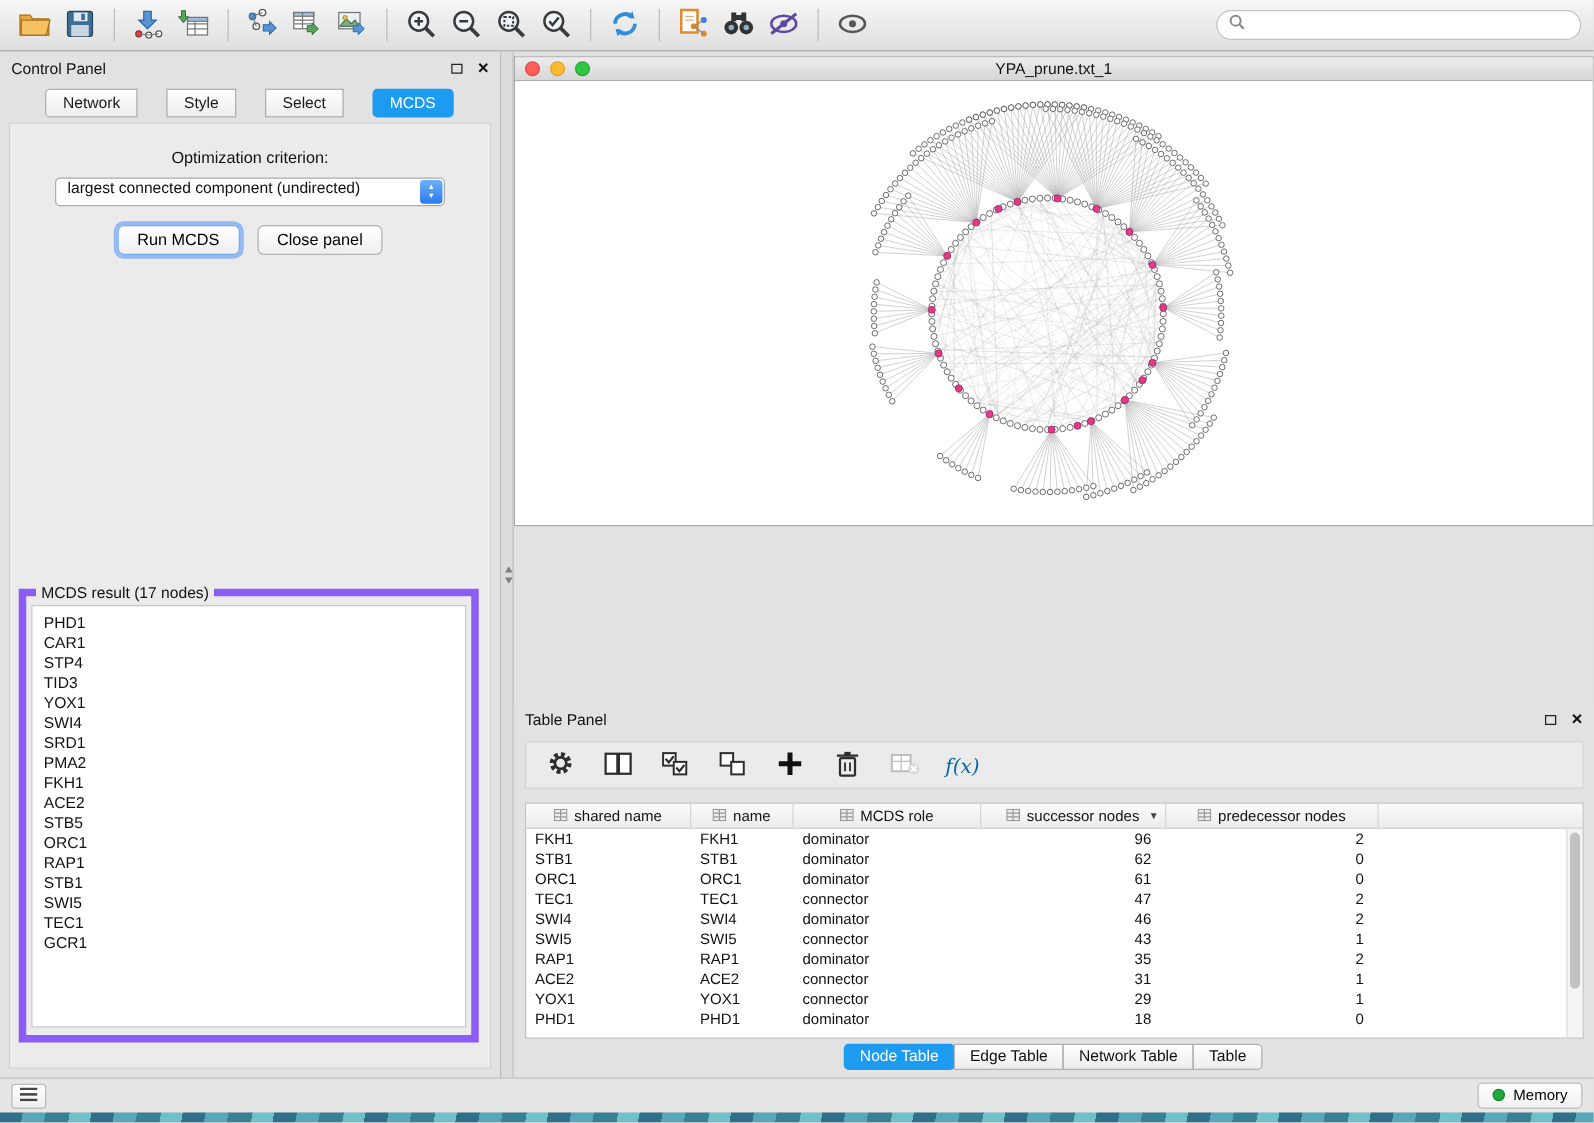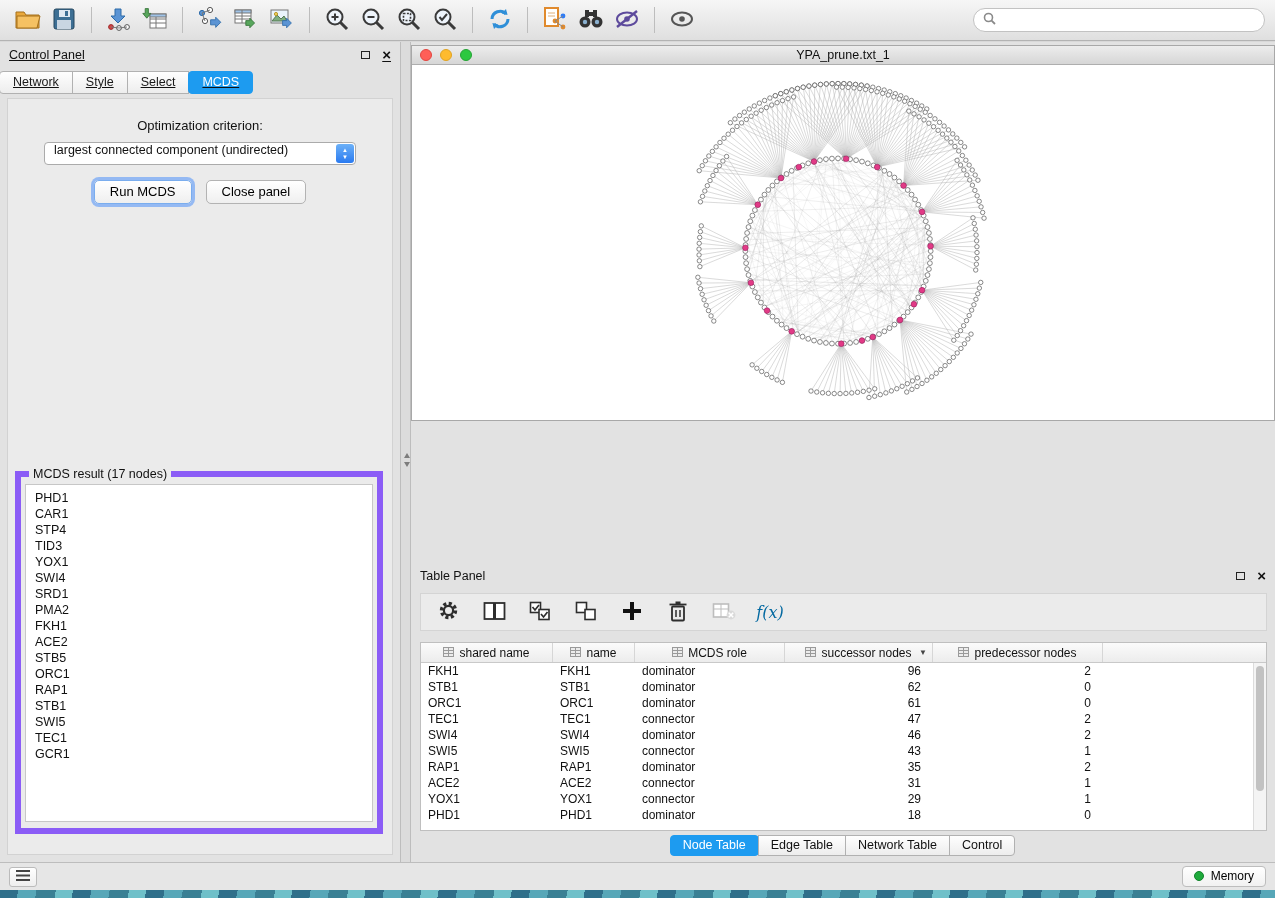--- a/index.html
+++ b/index.html
@@ -16,27 +16,27 @@
   .search-box { margin-left:auto; width:292px; height:24px; background:#fff;
     border:1px solid #c2c2c2; border-radius:12px; display:flex; align-items:center;
     padding:0 9px; gap:6px; }
   .search-box input { border:none; outline:none; flex:1; font-size:12px; background:transparent;
     font-family:"Liberation Sans", sans-serif; }
 
   
   .main { position:absolute; top:42px; left:0; right:0; bottom:36px; background:#e2e2e2; }
 
   
-  .control-panel { position:absolute; left:0; top:0; width:400px; bottom:0; background:#e2e2e2;text-decoration:underline; }
+  .control-panel { position:absolute; left:0; top:0; width:400px; bottom:0; background:#e2e2e2; }
   .panel-header { height:26px; display:flex; align-items:center; padding:0 9px; font-size:12.5px; }
   .panel-header .win-icons { margin-left:auto; display:flex; gap:12px; align-items:center; }
   .win-icon-box { width:9px; height:8px; border:1.5px solid #222; display:inline-block; }
   .win-icon-x { font-weight:700; font-size:15px; color:#111; line-height:12px; }
 
-  .tabs { display:flex; margin-top:3px; }
+  .tabs { display:flex; justify-content:center; margin-top:3px;gap:24px; }
   .tab { font-size:12.5px; padding:3px 13px 4px; border:1px solid #b1b1b1; margin-left:-1px;
     background:linear-gradient(#fefefe,#ededed); color:#1a1a1a; }
   .tab:first-child { border-radius:4px 0 0 4px; }
   .tab:last-child { border-radius:0 4px 4px 0; }
   .tab.active { background:#1d9bf0; border-color:#1d9bf0; color:#fff; border-radius:4px; }
 
   .cp-inner { position:absolute; top:56px; left:7px; right:7px; bottom:7px;
     background:#ebebeb; border:1px solid #d2d2d2; }
   .opt-label { text-align:center; margin-top:19px; font-size:13px; }
   .dropdown { margin:9px auto 0; width:312px; height:23px; background:#fff;
@@ -1297,21 +1297,21 @@
             </div>
           </div>
         <div class="vscroll">
           <div class="vthumb"></div>
         </div>
       </div>
       <div class="bottom-tabs" id="bottom-tabs">
           <div class="btab active">Node Table</div>
           <div class="btab">Edge Table</div>
           <div class="btab">Network Table</div>
-          <div class="btab">Control</div>
+          <div class="btab">Table</div>
         </div>
     </div>
   </div>
 </div>
 
 <div class="status-bar">
   <button class="menu-btn">
     <span><svg width="14" height="11" viewBox="0 0 14 11">
           <rect x="0" y="0" width="14" height="2" fill="#444"></rect>
           <rect x="0" y="4.5" width="14" height="2" fill="#444"></rect>

